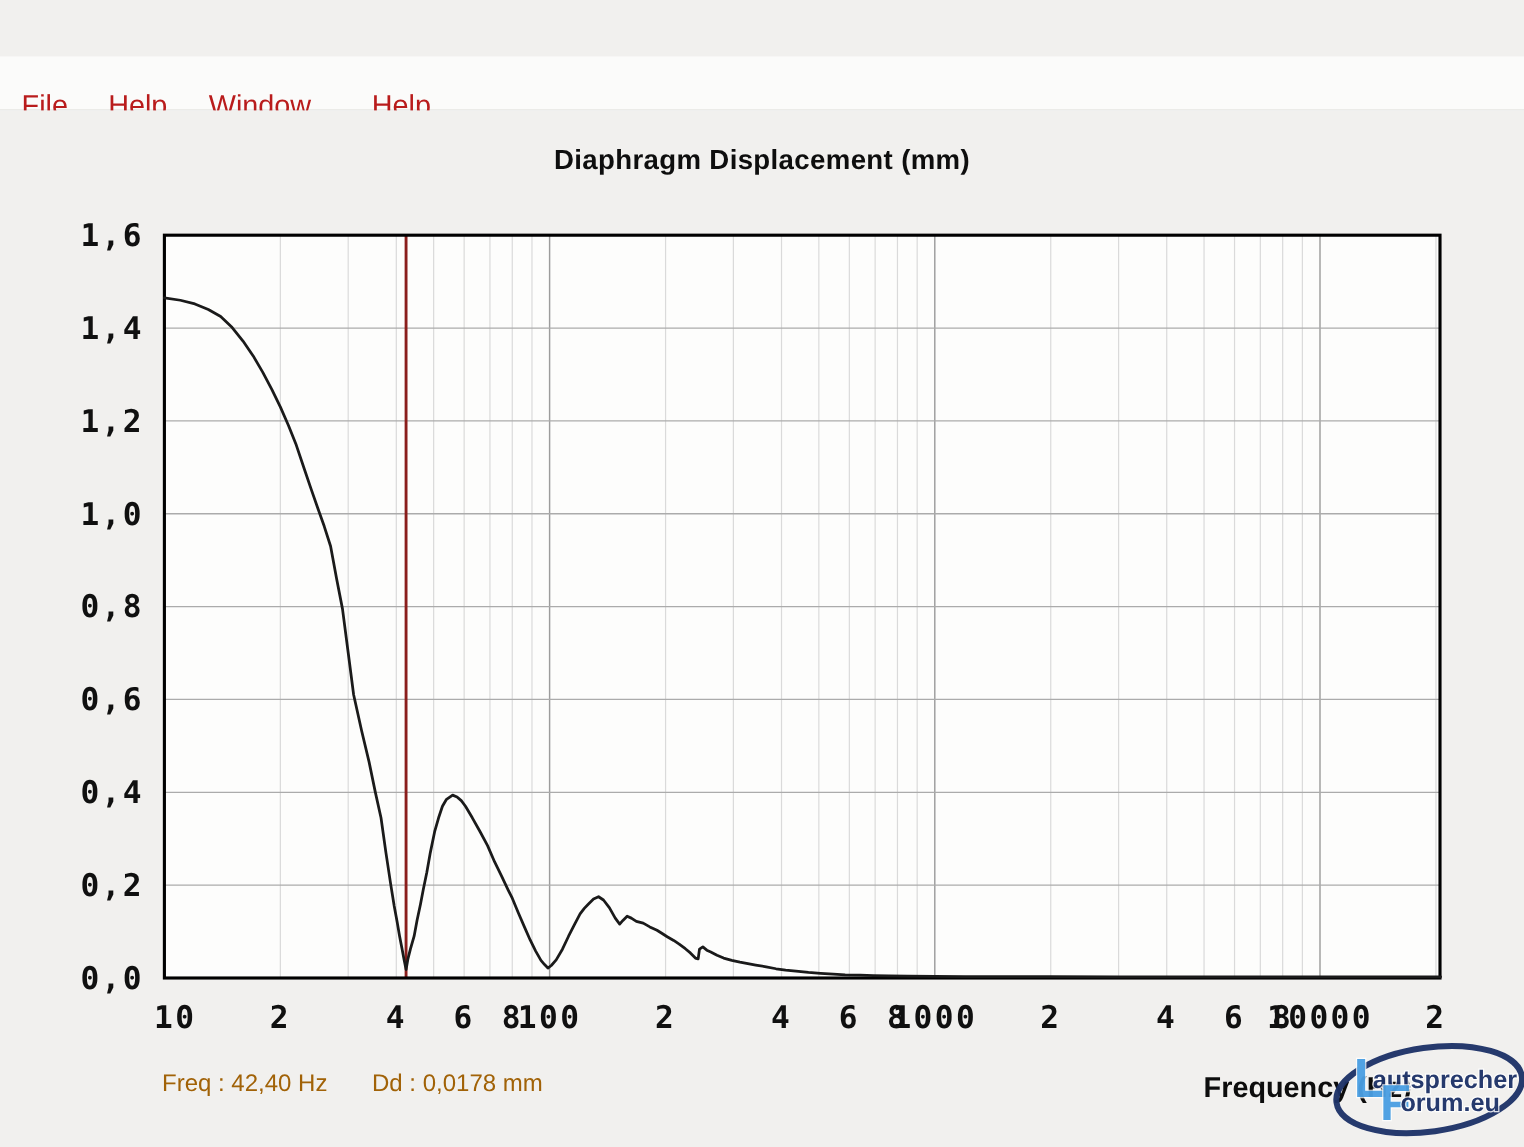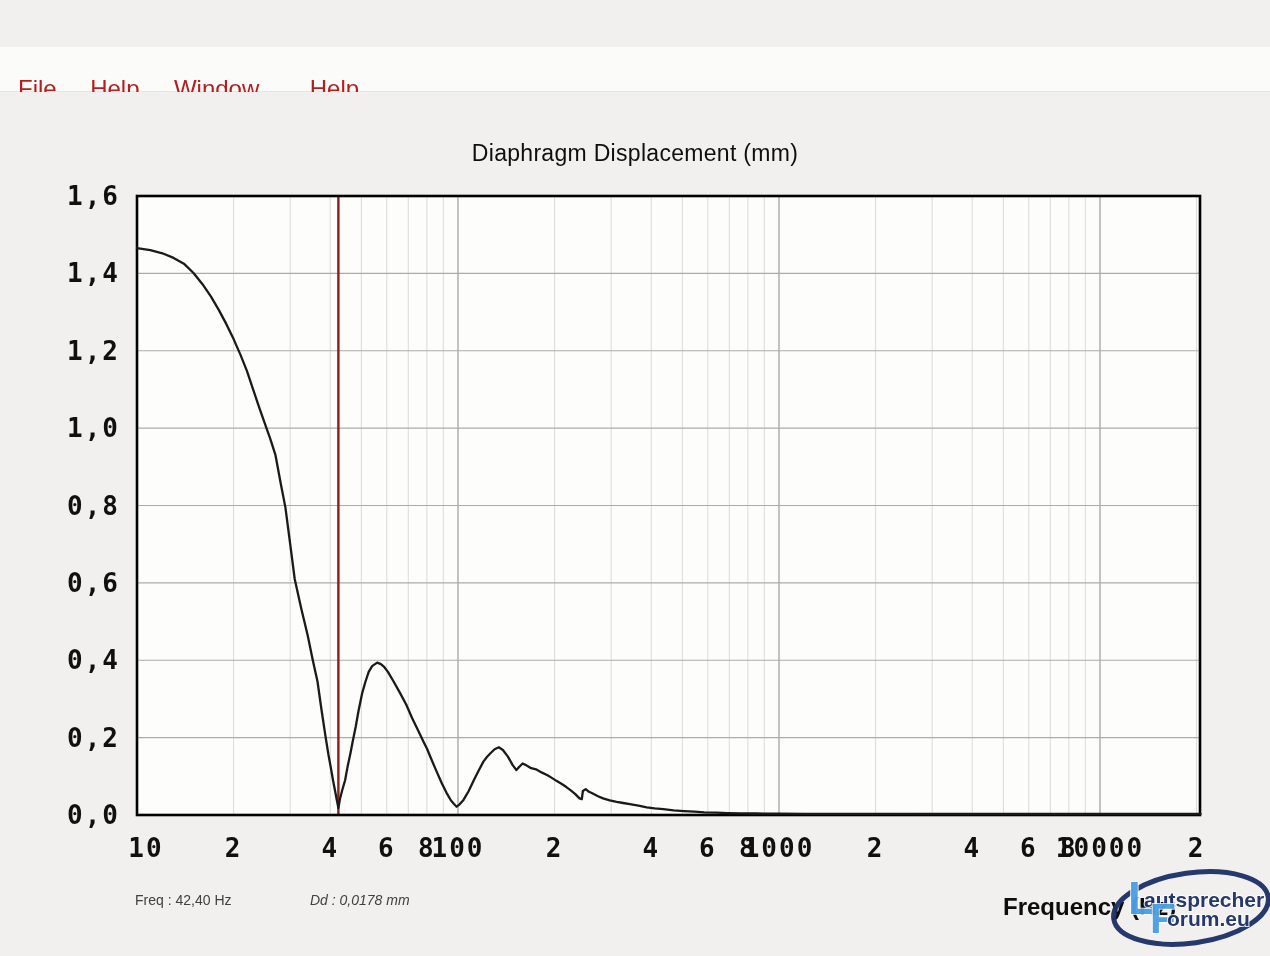--- a/index.html
+++ b/index.html
@@ -17,25 +17,25 @@
   
   .menubar{position:absolute;left:0;top:47px;width:1270px;height:44px;
            background:#fbfbfa;border-bottom:1px solid #e7e6e4;}
   .menu-item{display:inline-block;font-size:24px;color:#b91c1c;
              line-height:44px;cursor:default;}
   .menu-item.m0{margin-left:18px;} .menu-item.m1{margin-left:29px;}
   .menu-item.m2{margin-left:30px;margin-top:20px;} .menu-item.m3{margin-left:46px;}
   
   .content{position:absolute;left:0;top:92px;width:1270px;height:864px;
            background:#f1f0ee;}
-  .chart-title{position:absolute;left:0;top:48px;width:1270px;text-align:center;
-               font-size:23px;font-weight:normal;color:#0e0e0e;letter-spacing:.3px;}
+  .chart-title{position:absolute;left:0;top:28px;width:1270px;text-align:center;
+               font-size:23px;font-weight:bold;color:#0e0e0e;letter-spacing:.3px;}
   #plot{position:absolute;left:0;top:0;width:1270px;height:864px;}
-  .status{position:absolute;top:800px;font-size:14px;color:#404040;white-space:nowrap;}
-  .status.freq{left:135px;} .status.dd{left:310px;font-style:italic;}
+  .status{position:absolute;top:800px;font-size:20px;color:#a16207;white-space:nowrap;}
+  .status.freq{left:135px;} .status.dd{left:310px;}
   .xaxis-title{position:absolute;left:1003px;top:801px;font-size:24px;
                font-weight:bold;color:#0d0d0d;white-space:nowrap;}
   .watermark{position:absolute;left:1100px;top:770px;width:170px;height:94px;
              opacity:.96;}
   .wm-word{font-family:"Liberation Sans",sans-serif;font-weight:bold;font-size:21px;
            paint-order:stroke;stroke:rgba(255,255,255,.85);stroke-width:2px;}
   .wm-big{font-family:"Liberation Sans",sans-serif;font-weight:bold;
           paint-order:stroke;stroke:rgba(255,255,255,.8);stroke-width:2px;}
 </style>
 </head>

